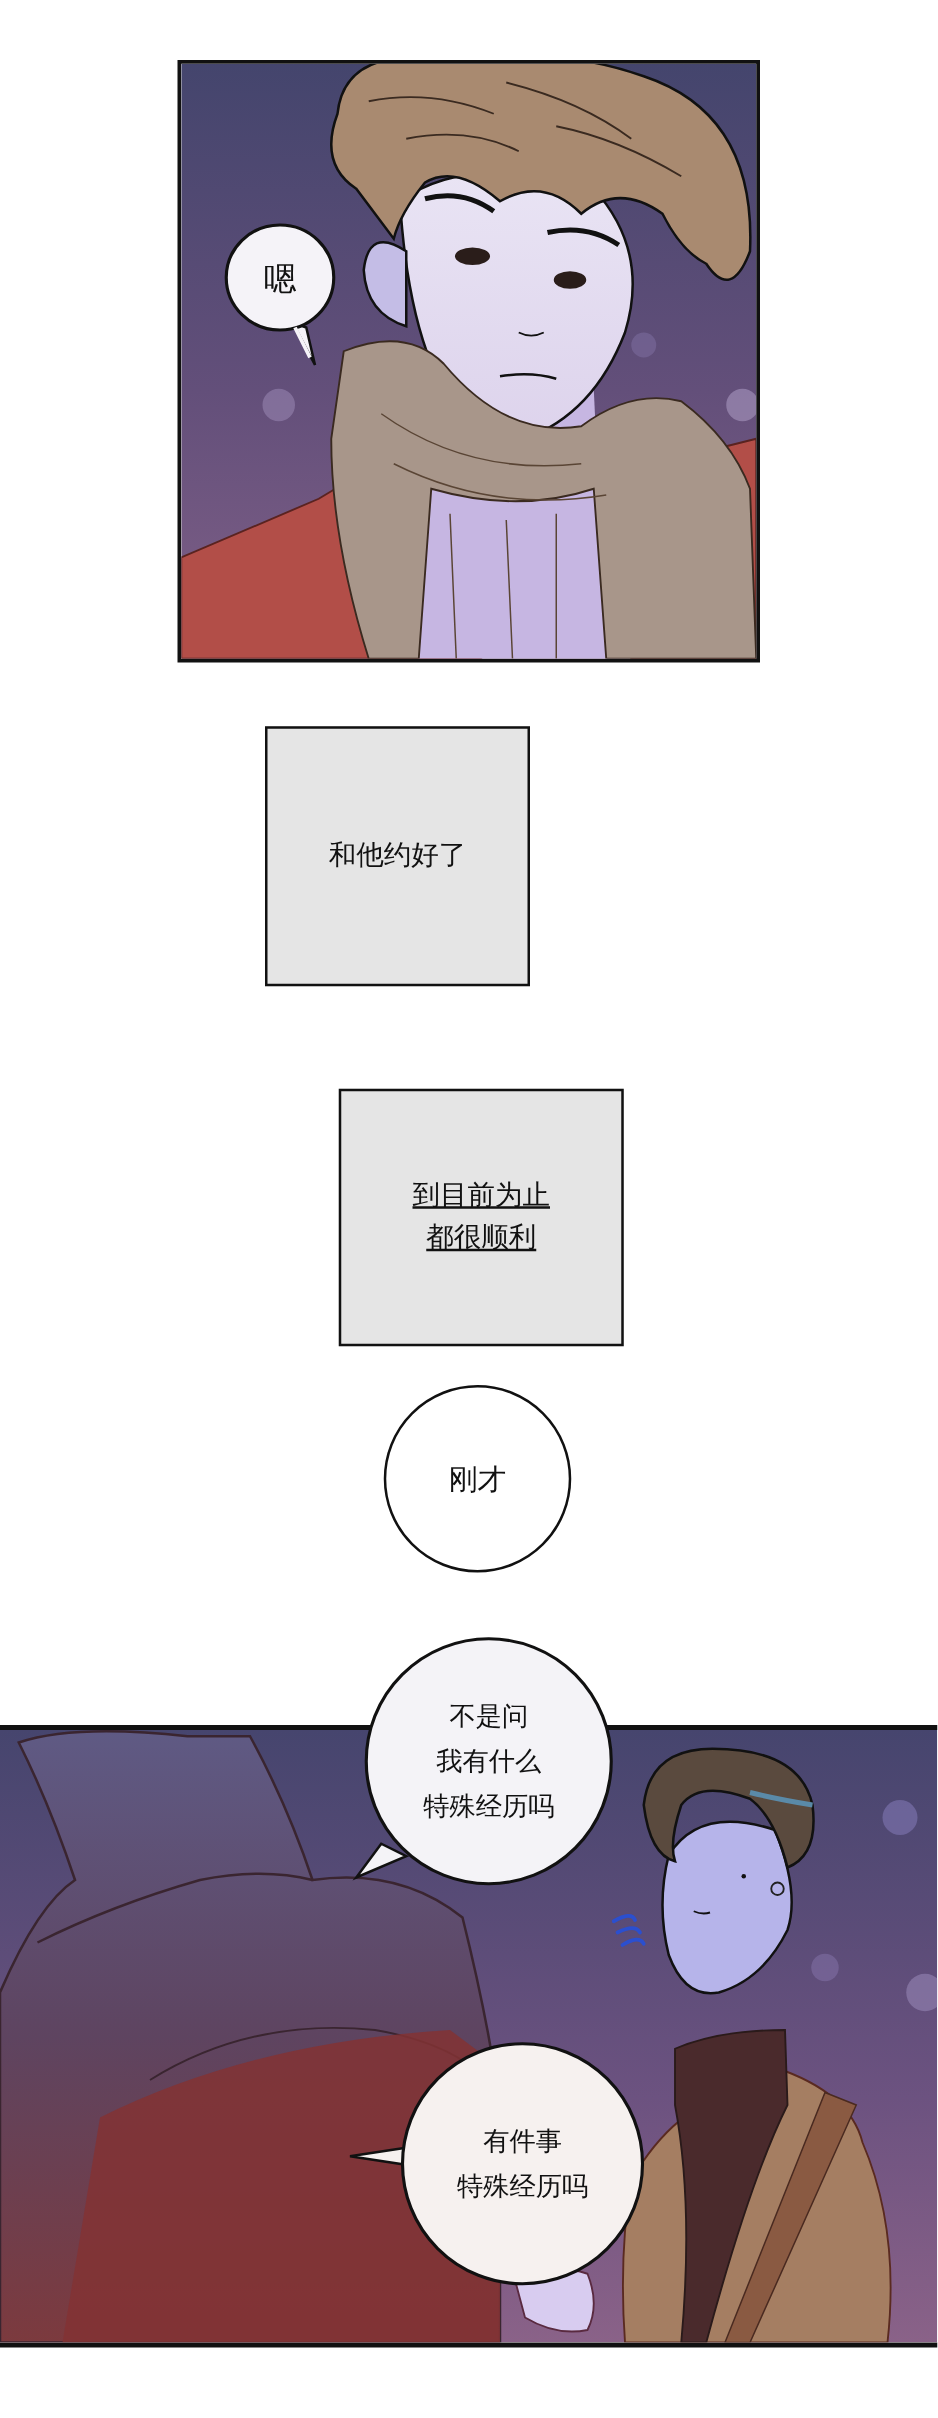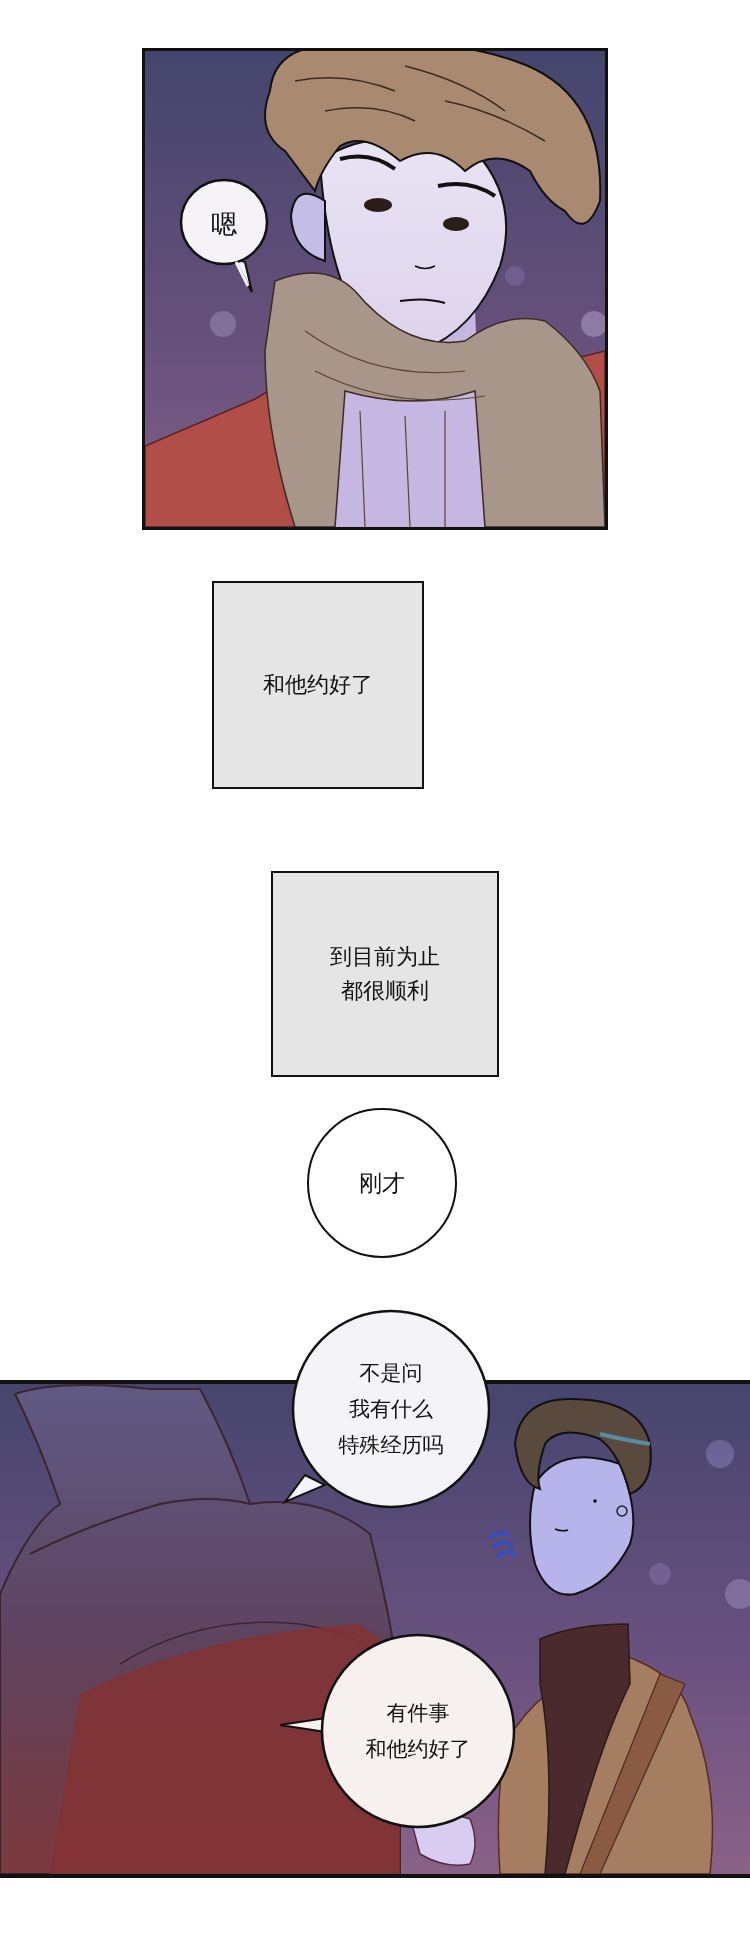--- a/index.html
+++ b/index.html
@@ -6,21 +6,21 @@
   body { width:750px; height:1934px; position:relative; overflow:hidden;
          font-family:"DejaVu Sans", "Liberation Sans", sans-serif; }
   .panel { position:absolute; overflow:hidden; box-sizing:border-box; }
   .panel svg { position:absolute; left:0; top:0; width:100%; height:100%; }
   #panel1 { left:142px; top:48px; width:466px; height:482px; border:3px solid #111; }
   #panel2 { left:0; top:1380px; width:750px; height:498px; border-top:4px solid #111; border-bottom:4px solid #111; }
   .narr-box { position:absolute; background:#e5e5e5; border:2px solid #111; box-sizing:border-box;
               display:flex; align-items:center; justify-content:center; text-align:center;
               font-size:22px; line-height:34px; color:#111; white-space:pre-line; }
   #box1 { left:212px; top:581px; width:212px; height:208px; }
-  #box2 { left:271px; top:871px; width:228px; height:206px; }
+  #box2 { left:271px; top:871px; width:228px; height:206px;text-decoration:underline; }
   .round-bubble { position:absolute; background:#fff; border:2px solid #111; border-radius:50%;
               box-sizing:border-box; display:flex; align-items:center; justify-content:center;
               text-align:center; color:#111; white-space:pre-line; }
   #bubble-circle { left:307px; top:1108px; width:150px; height:150px; font-size:23px; }
   .bubble-text { position:absolute; display:flex; align-items:center; justify-content:center;
               text-align:center; color:#111; white-space:pre-line; font-size:21px; line-height:36px; }
   #bubble1-text { left:180px; top:182px; width:88px; height:84px; font-size:26px; }
   #bubble2-text { left:293px; top:1312px; width:196px; height:194px; }
   #bubble3-text { left:322px; top:1636px; width:192px; height:190px; }
   .overlay-svg { position:absolute; left:0; top:0; width:750px; height:1934px; pointer-events:none; }
@@ -139,21 +139,21 @@
     <path d="M326 1718 L280 1725 L326 1732 Z" fill="#f6f1ef" stroke="#111" stroke-width="2"></path>
     <ellipse cx="418" cy="1731" rx="96" ry="96" fill="#f6f1ef" stroke="#111" stroke-width="2.5"></ellipse>
   </g>
 </svg>
 
 <div class="bubble-text" id="bubble1-text">嗯</div>
 <div class="bubble-text" id="bubble2-text">不是问
 我有什么
 特殊经历吗</div>
 <div class="bubble-text" id="bubble3-text">有件事
-和他约好了</div>
+特殊经历吗</div>
 
 <div class="narr-box" id="box1">
   <span>和他约好了</span>
 </div>
 <div class="narr-box" id="box2">
   <span>到目前为止
 都很顺利</span>
 </div>
 
 <div class="round-bubble" id="bubble-circle">

